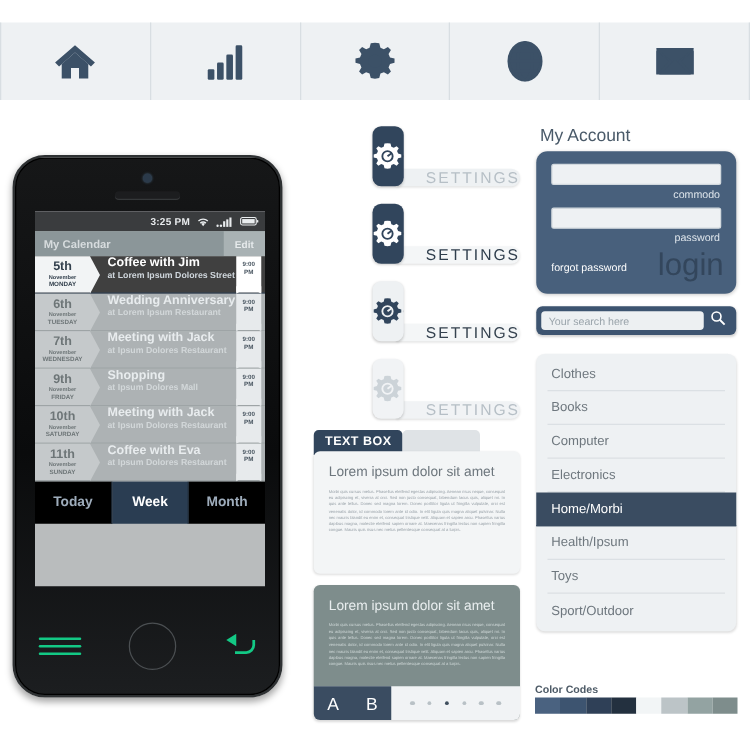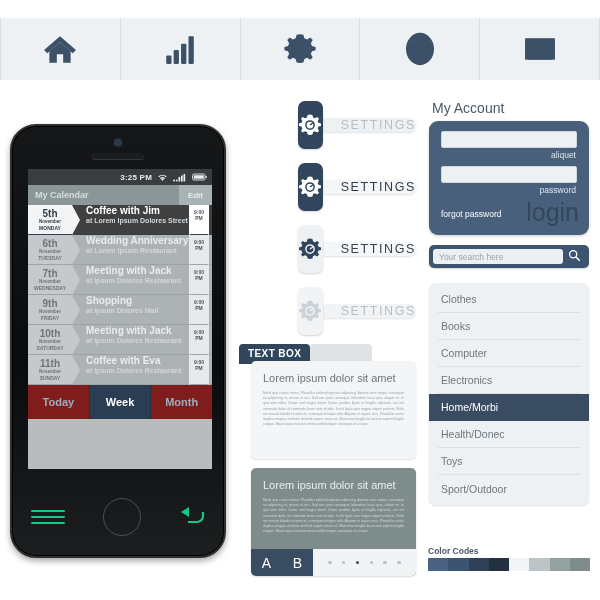--- a/index.html
+++ b/index.html
@@ -110,21 +110,21 @@
   .evtime:after {
     content: ""; position: absolute; left: 0; bottom: -1px;
     width: 0; height: 0;
     border-left: 10px solid #e7eaec; border-right: 10px solid #e7eaec;
     border-bottom: 6px solid transparent;
   }
   .evrow.active .evtime { background: #ffffff; }
   .evrow.active .evtime:after { border-left-color: #fff; border-right-color: #fff; }
   .evtabs { display: flex; height: 34px; }
   .evtab {
-    flex: 1; background: #7f1d1d; color: #9eacbb;
+    flex: 1; background: #000000; color: #9eacbb;
     display: flex; align-items: center; justify-content: center;
     font-size: 11px; font-weight: bold;
     border-right: 1px solid #253banything;
     border-right: 1px solid #22303f;
   }
   .evtab:last-child { border-right: none; }
   .evtab.sel { background: #2a3d52; color: #ffffff; }
   .phone-bottom {
     position: absolute; left: 0; bottom: 8px; width: 100%;
     height: 62px; display: flex; align-items: center; justify-content: space-around;
@@ -133,21 +133,21 @@
   .pb-menu i { display: block; height: 2px; background: #13c985; border-radius: 1px; }
   .pb-home {
     width: 38px; height: 38px; border-radius: 50%;
     border: 1.5px solid #4b4f52; background: transparent;
   }
   .pb-back svg { width: 26px; height: 20px; display: block; }
 
   
   .settings-col { position: absolute; left: 250px; top: 101px; width: 166px; }
   .setbtn {
-    display: flex; align-items: center; height: 48px; margin-bottom: 14px;
+    display: flex; align-items: flex-end; height: 48px; margin-bottom: 14px;
     border-radius: 7px; overflow: visible; position: relative; padding-left: 48px;
   }
   .setbtn .tile {
     width: 48px; height: 48px; border-radius: 7px;
     display: flex; align-items: center; justify-content: center;
     position: relative; overflow: hidden; z-index: 2;
     box-shadow: 0 1px 2px rgba(0,0,0,.18);
   }
   .setbtn .label {
     flex: 1; margin-left: -6px; border-radius: 0 7px 7px 0;
@@ -163,21 +163,21 @@
   .label.white2 { background: #f4f6f7; color: #35424f; }
   .label.dim { background: #f1f3f5; color: #b6bfc6; }
   .gear-w { width: 24px; height: 24px; }
   .longshadow {
     position: absolute; left: 24px; top: 24px; width: 70px; height: 70px;
     background: rgba(0,0,0,.14); transform: rotate(-45deg); transform-origin: 0 0;
   }
   .longshadow.lt { background: rgba(0,0,0,.12); }
 
   
-  .tabrow { position: absolute; left: 239px; top: 344px; display: flex; }
+  .tabrow { position: absolute; left: 251px; top: 344px; display: flex; }
   .tab-on {
     background: #31455c; color: #fff; font-size: 10px; font-weight: bold;
     padding: 4px 9px 5px; border-radius: 4px 4px 0 0; letter-spacing: .4px;
   }
   .tab-off { background: #dfe3e6; width: 62px; border-radius: 4px 4px 0 0; }
   .textpanel {
     position: absolute; left: 251px; top: 361px; width: 165px; height: 98px;
     background: #f3f5f6; border-radius: 5px; padding: 11px 12px;
     box-shadow: 0 1px 2px rgba(0,0,0,.13);
   }
@@ -553,21 +553,21 @@
       <i></i>
       <i></i>
       <i></i>
     </div>
   </div>
 </div>
 
 <div class="acct-title">My Account</div>
 <div class="acctbox">
   <div class="acct-field"></div>
-  <div class="acct-lab">aliquet</div>
+  <div class="acct-lab">commodo</div>
   <div class="acct-field"></div>
   <div class="acct-lab">password</div>
   <div class="acct-foot">
     <span class="acct-forgot">forgot password</span>
     <span class="acct-login">login</span>
   </div>
 </div>
 
 <div class="searchbar">
   <div class="search-input">Your search here</div>
@@ -580,21 +580,21 @@
     </span>
   </div>
 </div>
 
 <div class="catlist">
   <div class="catitem">Clothes</div>
   <div class="catitem">Books</div>
   <div class="catitem">Computer</div>
   <div class="catitem">Electronics</div>
   <div class="catitem sel">Home/Morbi</div>
-  <div class="catitem">Health/Donec</div>
+  <div class="catitem">Health/Ipsum</div>
   <div class="catitem">Toys</div>
   <div class="catitem">Sport/Outdoor</div>
 </div>
 
 <div class="cc-title">Color Codes</div>
 <div class="ccstrip">
   <i style="background: rgb(74, 98, 128);"></i>
   <i style="background: rgb(61, 84, 112);"></i>
   <i style="background: rgb(47, 64, 87);"></i>
   <i style="background: rgb(35, 48, 63);"></i>

